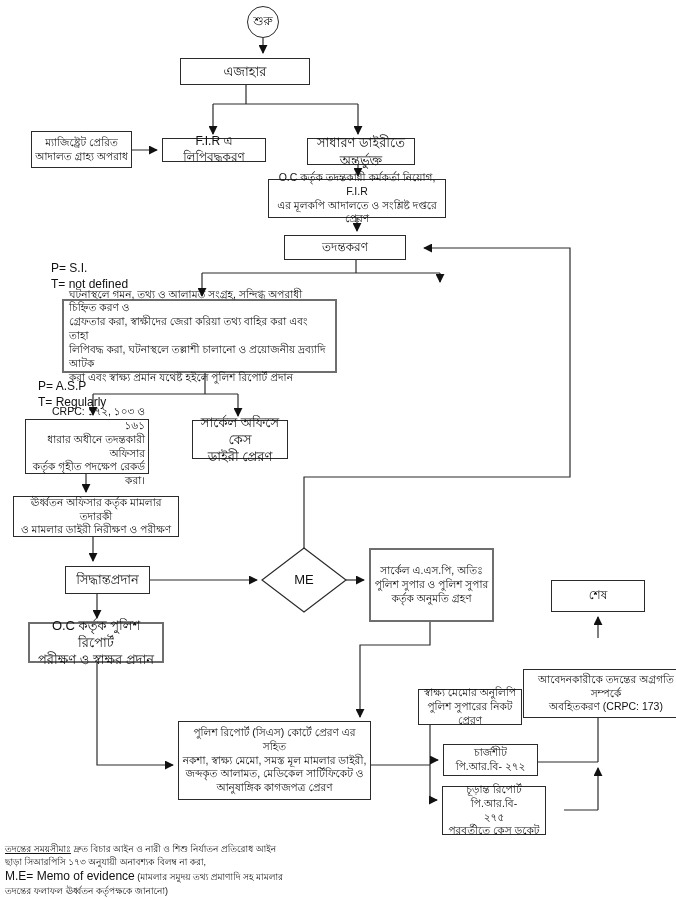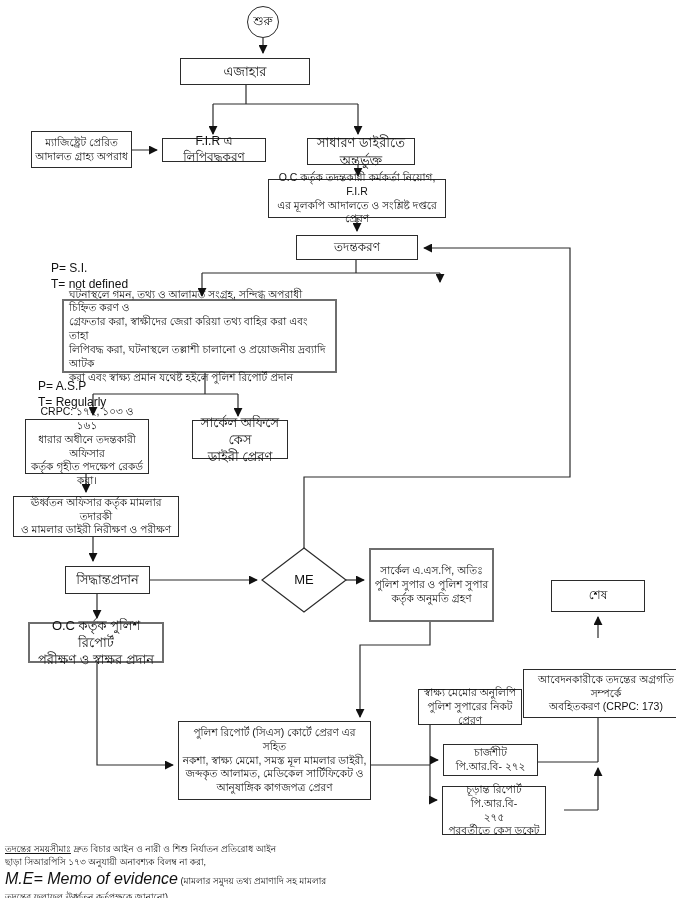--- a/index.html
+++ b/index.html
@@ -18,21 +18,21 @@
   .leftalign{text-align:left;justify-content:flex-start;}
   .circle{border-radius:50%;font-size:12px;}
   .big{font-size:13px;}
   .mid{font-size:12px;}
   .small{font-size:10.5px;}
   #me-label{position:absolute;background:transparent;border:none;font-size:13px;}
   #footer{
     position:absolute;left:5px;top:843px;width:420px;font-size:9px;line-height:1.4;
     text-align:left;color:#111;
   }
-  #footer .latin{font-size:16px;font-style:italic;}
+  #footer .latin{font-size:12px;}
   #footer .ul{text-decoration:underline;}
 </style>
 </head>
 <body>
 
 <div id="stage">
 
   <svg id="wires" xmlns="http://www.w3.org/2000/svg" viewBox="0 0 676 898">
     <defs>
       <marker id="arr" viewBox="0 0 10 10" refX="9" refY="5" markerWidth="7.5" markerHeight="7.5" orient="auto-start-reverse">
@@ -104,35 +104,35 @@
   <div class="node small" style="left:15px;top:131px;width:101px;height:37px;margin-left:16px;">ম্যাজিষ্ট্রেট প্রেরিত
 আদালত গ্রাহ্য অপরাধ</div>
 
   <div class="node mid" style="left:162px;top:138px;width:104px;height:24px;">F.I.R এ লিপিবদ্ধকরণ</div>
 
   <div class="node" style="left:307px;top:138px;width:108px;height:27px;">সাধারণ ডাইরীতে অন্তর্ভুক্ত</div>
 
   <div class="node small" style="left:268px;top:179px;width:178px;height:39px;">O.C কর্তৃক তদন্তকারী কর্মকর্তা নিয়োগ, F.I.R
 এর মূলকপি আদালতে ও সংশ্লিষ্ট দপ্তরে প্রেরণ</div>
 
-  <div class="node mid" style="left:296px;top:235px;width:122px;height:25px;">তদন্তকরণ</div>
+  <div class="node mid" style="left:284px;top:235px;width:122px;height:25px;">তদন্তকরণ</div>
 
   <div class="node noborder mid" style="left:48px;top:261px;width:130px;height:32px;">P= S.I.
 T= not defined</div>
 
   <div class="node thick small leftalign" style="left:62px;top:299px;width:275px;height:74px;padding:3px 5px;">ঘটনাস্থলে গমন, তথ্য ও আলামত সংগ্রহ, সন্দিগ্ধ অপরাধী চিহ্নিত করণ ও
 গ্রেফতার করা, স্বাক্ষীদের জেরা করিয়া তথ্য বাহির করা এবং তাহা
 লিপিবদ্ধ করা, ঘটনাস্থলে তল্লাশী চালানো ও প্রয়োজনীয় দ্রব্যাদি আটক
 করা এবং স্বাক্ষ্য প্রমান যথেষ্ট হইলে পুলিশ রিপোর্ট প্রদান</div>
 
 
   <div class="node noborder mid" style="left:35px;top:379px;width:110px;height:32px;">P= A.S.P
 T= Regularly</div>
 
-  <div class="node small" style="left:25px;top:419px;width:124px;height:55px;">CRPC: ১৭২, ১০৩ ও ১৬১
+  <div class="node small" style="left:25px;top:419px;width:124px;height:55px;text-align:right;">CRPC: ১৭২, ১০৩ ও ১৬১
 ধারার অধীনে তদন্তকারী অফিসার
 কর্তৃক গৃহীত পদক্ষেপ রেকর্ড করা।</div>
 
   <div class="node" style="left:192px;top:420px;width:96px;height:39px;">সার্কেল অফিসে কেস
 ডাইরী প্রেরণ</div>
 
   <div class="node small" style="left:13px;top:496px;width:166px;height:41px;">ঊর্ধ্বতন অফিসার কর্তৃক মামলার তদারকী
 ও মামলার ডাইরী নিরীক্ষণ ও পরীক্ষণ</div>
 
   <div class="node" style="left:65px;top:566px;width:85px;height:28px;">সিদ্ধান্তপ্রদান</div>

